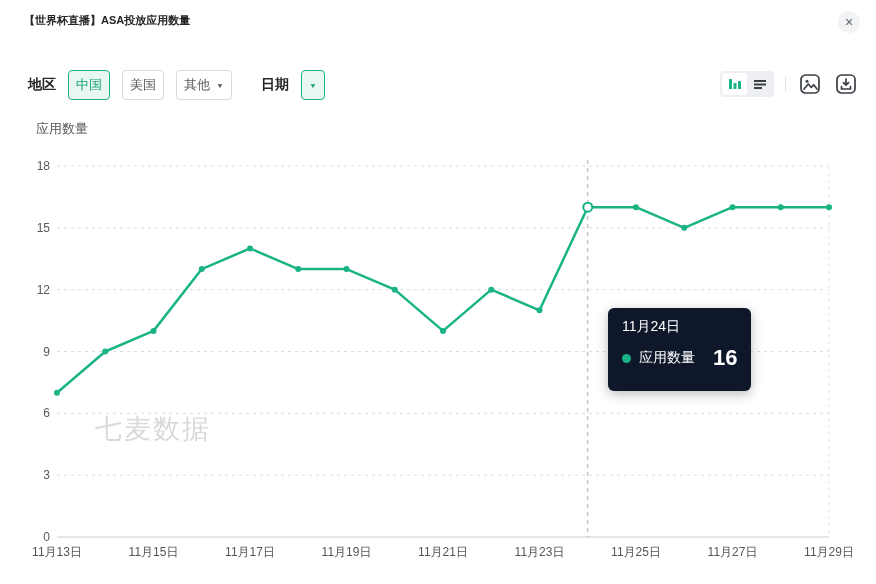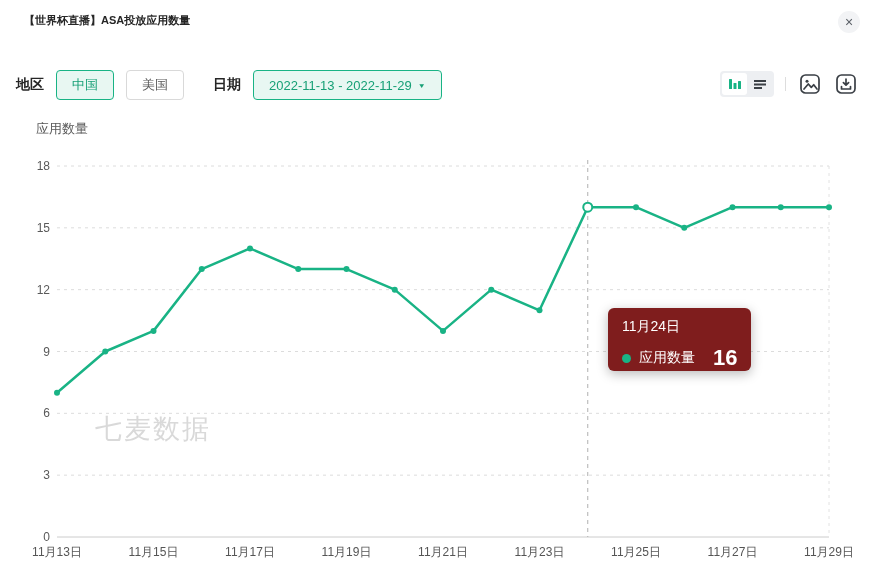--- a/index.html
+++ b/index.html
@@ -6,62 +6,65 @@
   body{
     width:876px;height:584px;position:relative;background:#ffffff;overflow:hidden;
     font-family:"Liberation Sans","DejaVu Sans",sans-serif;
     -webkit-font-smoothing:antialiased;
   }
   
   .hdr-title{position:absolute;left:24px;top:13px;font-size:11px;font-weight:600;color:#262626;}
   .close-btn{position:absolute;right:16px;top:11px;width:22px;height:22px;border-radius:50%;
     background:#f2f3f5;color:#5a5f66;font-size:14px;line-height:22px;text-align:center;cursor:pointer;}
   
-  .filter-row{position:absolute;left:16px;top:70px;height:30px;display:flex;align-items:center;}
+  .filter-row{position:absolute;left:28px;top:70px;height:30px;display:flex;align-items:center;}
   .flt-label{font-size:14px;font-weight:700;color:#262626;margin-right:12px;white-space:nowrap;}
   .flt-label.date{margin-left:17px;}
   .pill{height:30px;box-sizing:border-box;display:flex;align-items:center;gap:6px;
-    padding:0 15px;margin-right:12px;border:1px solid #d9d9d9;border-radius:4px;background:#fff;
+    padding:0 7px;margin-right:12px;border:1px solid #d9d9d9;border-radius:4px;background:#fff;
     font-size:13px;color:#595959;cursor:pointer;white-space:nowrap;}
   .pill.selected{border-color:#19b385;background:#e8f7f2;color:#17a076;}
   .caret{font-size:8px;transform:scaleY(.8);}
   
   .toolbar{position:absolute;right:18px;top:71px;display:flex;align-items:center;gap:11px;}
   .seg-group{display:flex;background:#edeff2;border-radius:4px;padding:2px;}
   .seg{width:25px;height:22px;display:grid;place-items:center;border-radius:3px;cursor:pointer;}
   .seg.active{background:#ffffff;}
   .tb-divider{width:1px;height:14px;background:#dddddd;}
   .icon-btn{width:25px;height:25px;display:grid;place-items:center;cursor:pointer;}
   
   #chart-svg{position:absolute;left:0;top:0;}
   
-  .tooltip{position:absolute;left:608px;top:308px;min-width:102px;background:#7f1d1d;border-radius:6px;
-    padding:10px 14px 0 14px;color:#fff;box-shadow:0 3px 12px rgba(0,0,0,.28);z-index:5;}
+  .tooltip{position:absolute;left:608px;top:308px;min-width:102px;background:#0f172a;border-radius:6px;
+    padding:10px 14px 20px 14px;color:#fff;box-shadow:0 3px 12px rgba(0,0,0,.28);z-index:5;}
   .tt-date{font-size:14px;}
   .tt-row{margin-top:9px;display:flex;align-items:center;font-size:14px;}
   .tt-dot{width:9px;height:9px;border-radius:50%;background:#19b385;margin-right:8px;flex:none;}
   .tt-val{margin-left:auto;padding-left:18px;font-weight:700;font-size:22px;}
 </style>
 </head>
 <body>
 
 <div class="hdr-title">【世界杯直播】ASA投放应用数量</div>
 <div class="close-btn">×</div>
 
 <div class="filter-row">
   <span class="flt-label">地区</span>
   <div class="pill selected">
     <span>中国</span>
   </div>
   <div class="pill">
     <span>美国</span>
   </div>
+  <div class="pill">
+    <span>其他</span>
+    <span class="caret">▼</span>
+  </div>
   <span class="flt-label date">日期</span>
   <div class="pill selected">
-    <span>2022-11-13 - 2022-11-29</span>
     <span class="caret">▼</span>
   </div>
 </div>
 
 <div class="toolbar">
   <div class="seg-group">
     <div class="seg active">
       <svg width="14" height="14" viewBox="0 0 14 14">
         <rect x="1" y="2" width="3" height="10" rx="0.5" fill="#19b385"></rect>
         <rect x="5.5" y="6" width="3" height="6" rx="0.5" fill="#19b385"></rect>

